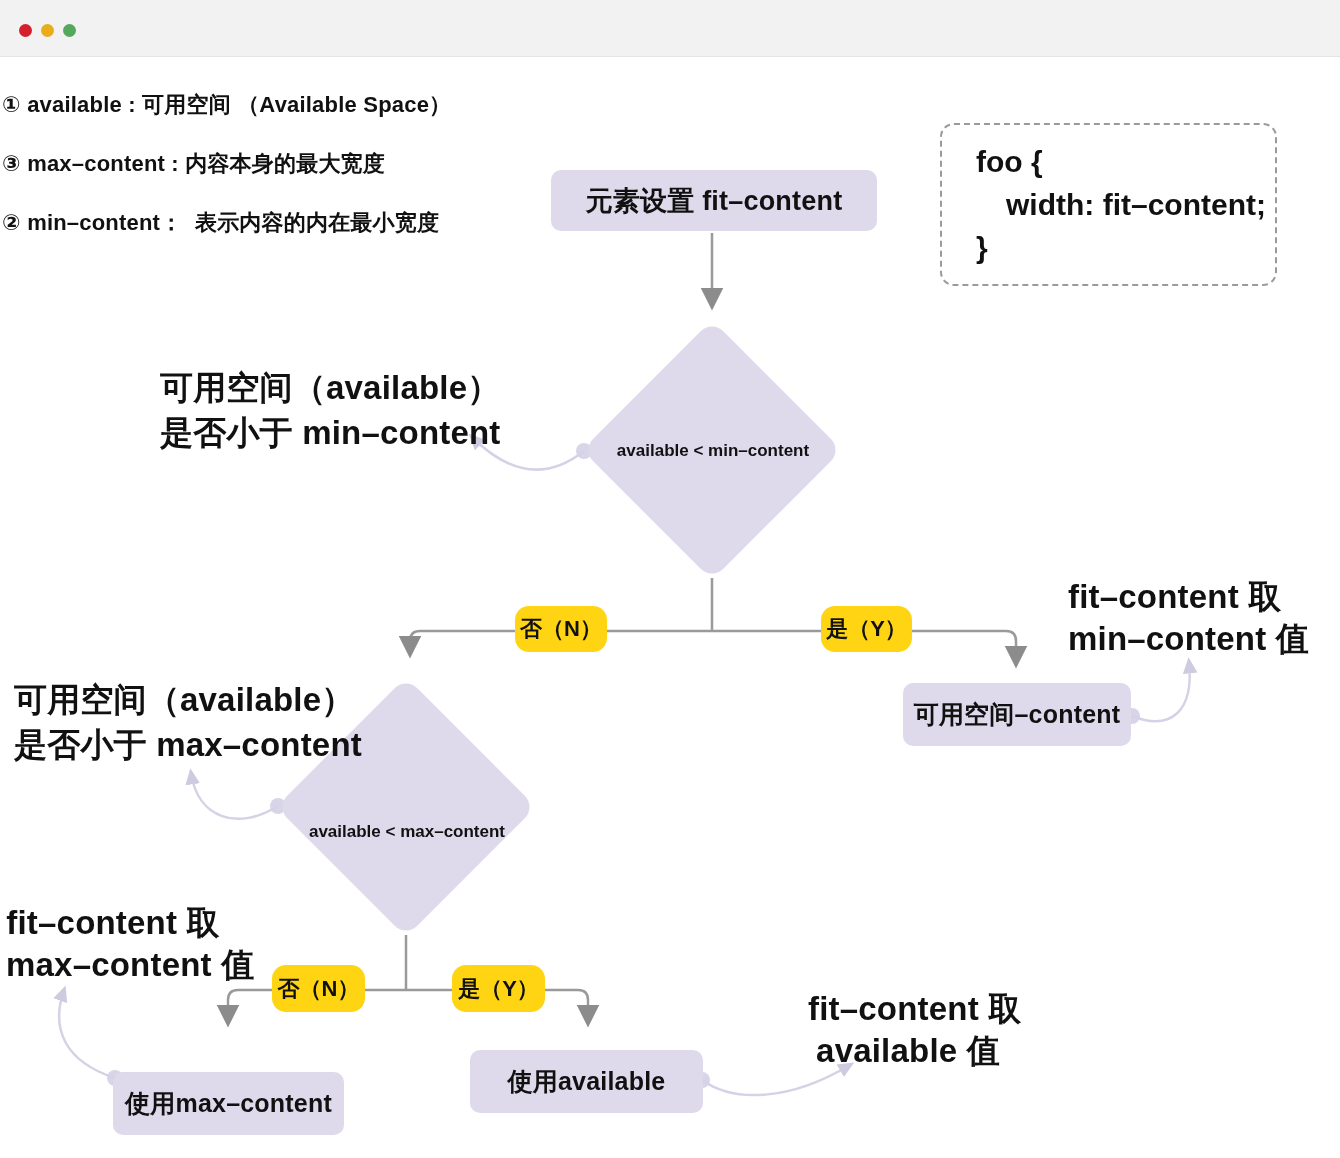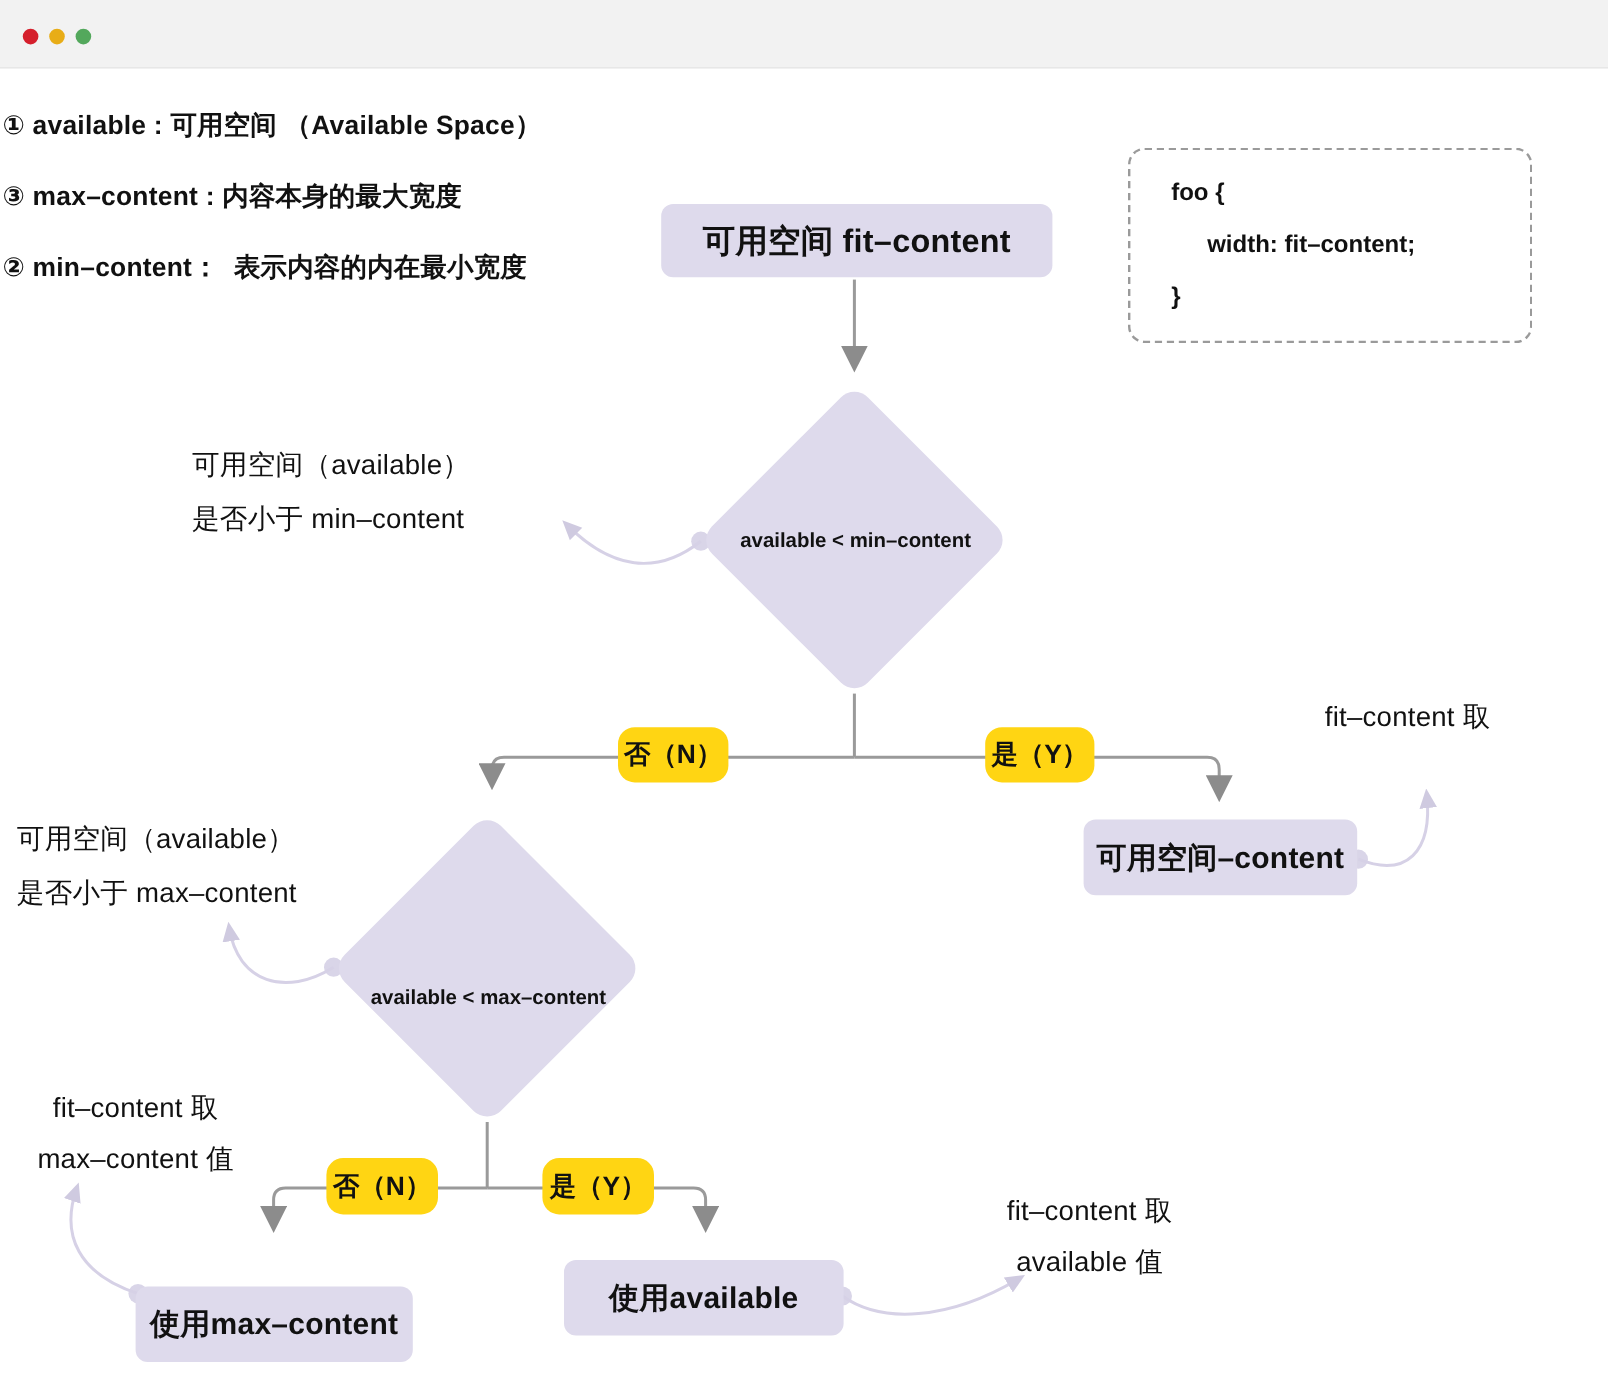--- a/index.html
+++ b/index.html
@@ -20,21 +20,21 @@
 
   
   .notes { position:absolute; left:2px; top:88px; z-index:2; }
   .notes .note { font-size:22px; font-weight:600; height:34px; line-height:34px;
                  margin-bottom:25px; letter-spacing:0.2px; white-space:pre; }
 
   
   .codebox { position:absolute; left:940px; top:123px; width:337px; height:163px;
              border:2px dashed #9a9a9a; border-radius:14px; background:#fff;
              padding:15px 0 0 34px; z-index:2; }
-  .codebox .cline { font-size:20px; font-weight:600; line-height:43px; white-space:pre; }
+  .codebox .cline { font-size:30px; font-weight:600; line-height:43px; white-space:pre; }
   .codebox .cline.indent { padding-left:30px; }
 
   
   .fnode { position:absolute; background:#dedaec; border-radius:10px; z-index:2;
            display:flex; align-items:center; justify-content:center;
            font-weight:600; letter-spacing:0.2px; }
   .node-start { left:551px; top:170px; width:326px; height:61px; font-size:27px; }
   .node-min   { left:903px; top:683px; width:228px; height:63px; font-size:25px; }
   .node-max   { left:113px; top:1047px; width:231px; height:63px; font-size:25px;margin-top:25px; }
   .node-avail { left:470px; top:1050px; width:233px; height:63px; font-size:25px; }
@@ -51,21 +51,21 @@
   
   .branch { position:absolute; background:#ffd513; border-radius:14px; z-index:3;
             display:flex; align-items:center; justify-content:center;
             font-size:22px; font-weight:700; white-space:nowrap; }
   .branch-no1  { left:515px; top:606px; width:92px; height:46px; }
   .branch-yes1 { left:821px; top:606px; width:91px; height:46px; }
   .branch-no2  { left:272px; top:965px; width:93px; height:47px; }
   .branch-yes2 { left:452px; top:965px; width:93px; height:47px; }
 
   
-  .ann { position:absolute; z-index:2; font-weight:400; font-size:23px;
+  .ann { position:absolute; z-index:2; font-weight:700; font-size:33px;
          line-height:45px; letter-spacing:0.2px; }
   .ann .l { display:block; white-space:nowrap; }
   .ann-d1  { left:160px; top:365px; }
   .ann-d2  { left:14px;  top:677px; }
   .ann-min   { left:1068px; top:576px; width:210px; text-align:center; line-height:42px; }
   .ann-max   { left:6px;    top:902px; width:214px; text-align:center; line-height:42px; }
   .ann-avail { left:808px;  top:988px; width:200px; text-align:center; line-height:42px; }
 </style>
 </head>
 <body>
@@ -121,21 +121,21 @@
     <div class="note">③ max–content : 内容本身的最大宽度</div>
     <div class="note">② min–content：  表示内容的内在最小宽度</div>
   </div>
 
   <div class="codebox">
     <div class="cline">foo {</div>
     <div class="cline indent">width: fit–content;</div>
     <div class="cline">}</div>
   </div>
 
-  <div class="fnode node-start">可用空间 fit–content</div>
+  <div class="fnode node-start">元素设置 fit–content</div>
 
   <div class="diamond diamond1"></div>
   <div class="dlabel dlabel1">available &lt; min–content</div>
 
   <div class="diamond diamond2"></div>
   <div class="dlabel dlabel2">available &lt; max–content</div>
 
   <div class="branch branch-no1">否（N）</div>
   <div class="branch branch-yes1">是（Y）</div>
   <div class="branch branch-no2">否（N）</div>
@@ -150,20 +150,21 @@
     <span class="l">是否小于 min–content</span>
   </div>
 
   <div class="ann ann-d2">
     <span class="l">可用空间（available）</span>
     <span class="l">是否小于 max–content</span>
   </div>
 
   <div class="ann ann-min">
     <span class="l">fit–content 取</span>
+    <span class="l">min–content 值</span>
   </div>
 
   <div class="ann ann-max">
     <span class="l">fit–content 取</span>
     <span class="l">max–content 值</span>
   </div>
 
   <div class="ann ann-avail">
     <span class="l">fit–content 取</span>
     <span class="l">available 值</span>

